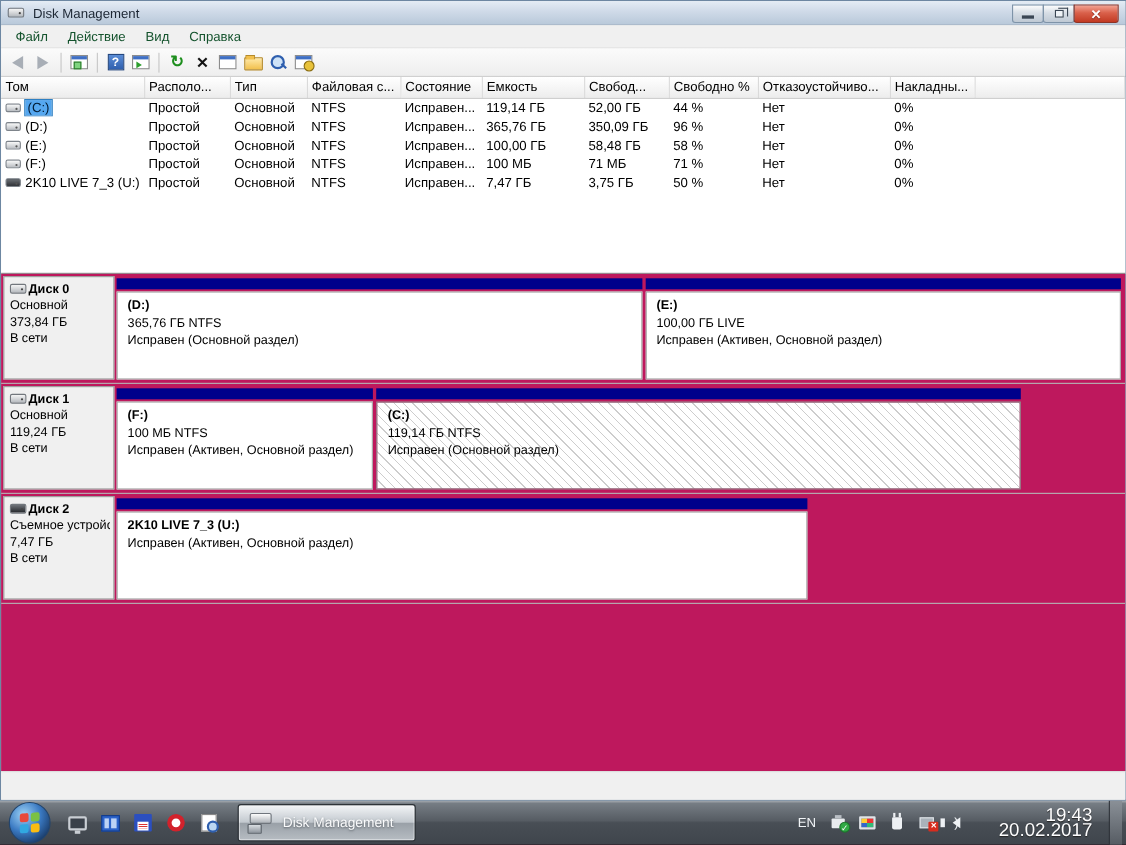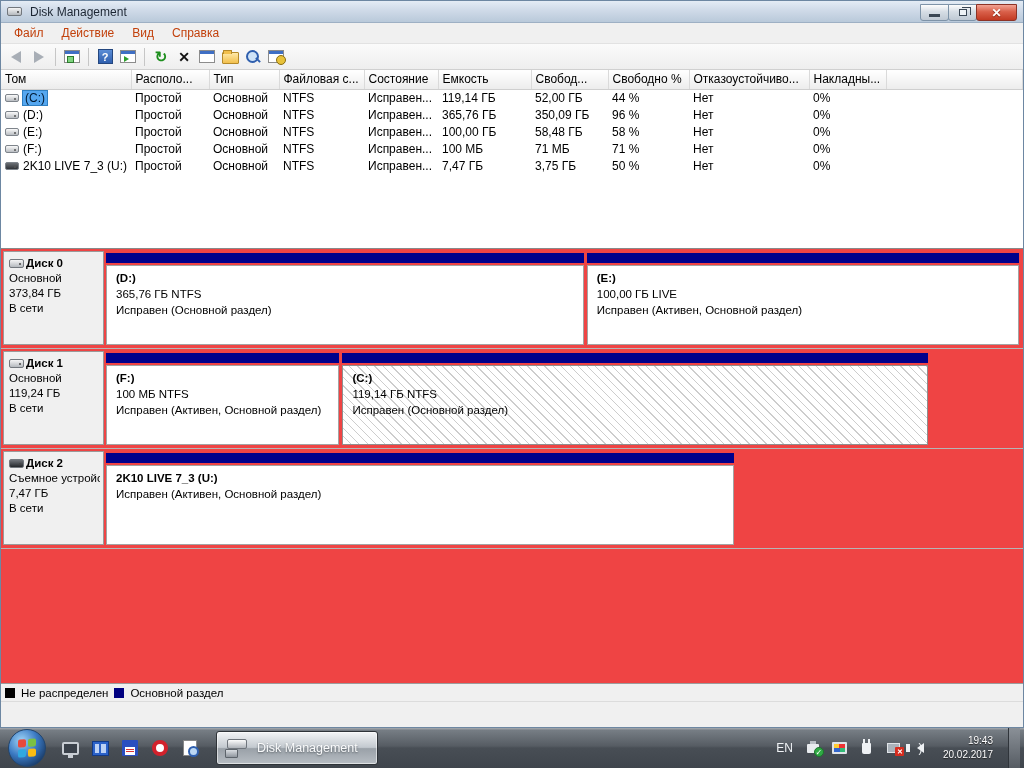--- a/index.html
+++ b/index.html
@@ -13,21 +13,21 @@
   .title-text { margin-left:6px; color:#1c2633; font-size:12px; }
   .win-btns { margin-left:auto; display:flex; align-items:flex-start; padding:2px 6px 0 0; gap:0; }
   .wbtn { width:29px; height:17px; border:1px solid #7e93a8; border-radius:0 0 3px 3px; background:linear-gradient(#fdfdfd,#d6dde5 45%,#bfc9d4); display:flex; align-items:center; justify-content:center; margin-left:-1px; }
   .wbtn.close { width:41px; background:linear-gradient(#f2a394,#d9604a 45%,#c23a23); border-color:#8d3326; }
   .glyph-min { width:11px; height:3px; background:#3a4654; margin-top:6px; }
   .glyph-restore { width:8px; height:7px; border:1px solid #3a4654; background:#eef2f6; position:relative; }
   .glyph-restore:before { content:""; position:absolute; left:2px; top:-3px; width:8px; height:7px; border:1px solid #3a4654; border-bottom:none; border-left:none; }
   .glyph-close { color:#fff; font-weight:bold; font-size:12px; line-height:1; text-shadow:0 1px 1px #7c2012; }
 
   .menubar { height:21px; background:#f0f0f0; display:flex; align-items:center; padding-left:4px; border-bottom:1px solid #e2e2e2; flex:0 0 auto; }
-  .menu-item { padding:2px 9px; color:#c2410c; }
+  .menu-item { padding:2px 9px; color:#14532d; }
 
   .toolbar { height:26px; background:linear-gradient(#fbfbfb,#eeeeee); border-bottom:1px solid #d0d0d0; display:flex; align-items:center; padding-left:5px; gap:3px; flex:0 0 auto; }
   .tb-sep { width:1px; height:18px; background:#c6c6c6; margin:0 3px; }
   .tb-icon { width:20px; height:20px; display:flex; align-items:center; justify-content:center; }
 
   
   .arrow { width:0; height:0; border-top:6px solid transparent; border-bottom:6px solid transparent; }
   .arrow.back { border-right:10px solid #a8aeb6; }
   .arrow.fwd { border-left:10px solid #a8aeb6; }
   .mini-win { width:16px; height:13px; border:1px solid #8c8c8c; background:#fff; position:relative; }
@@ -50,21 +50,21 @@
   .top-pane { height:179px; background:#fff; border-bottom:1px solid #898989; overflow:hidden; flex:0 0 auto; }
   .vol-table { width:100%; border-collapse:collapse; table-layout:fixed; font-size:12px; }
   .vol-table th { font-weight:normal; text-align:left; height:19px; padding:0 4px; background:linear-gradient(#ffffff,#f4f4f4 60%,#ececec); border-right:1px solid #dadada; border-bottom:1px solid #cfcfcf; white-space:nowrap; overflow:hidden; }
   .vol-table td { height:17px; padding:0 4px; white-space:nowrap; overflow:hidden; }
   .vol-icon { display:inline-block; width:14px; height:8px; background:linear-gradient(#fafafa,#b9bdc2); border:1px solid #7e848b; border-radius:2px; margin-right:4px; position:relative; top:0px; }
   .vol-icon:after { content:""; position:absolute; right:2px; top:3px; width:2px; height:2px; background:#555; border-radius:50%; }
   .vol-icon.dark { background:linear-gradient(#6b6f74,#2f3237); }
   .sel-vol { background:#55a7f0; outline:1px solid #2e7fc2; padding:0 2px; color:#001a33; }
 
   
-  .bottom-pane { flex:1 1 auto; background:#ef4444; overflow:hidden; }
+  .bottom-pane { flex:1 1 auto; background:#be185d; overflow:hidden; }
   .disk-row { height:100px; border-bottom:1px solid #b5b5b5; position:relative; }
   .disk-label { position:absolute; left:2px; top:2px; width:101px; height:94px; background:#f0f0f0; border:1px solid #9a9a9a; padding:4px 3px 0 5px; font-size:11.5px; line-height:15px; overflow:hidden; }
   .disk-name { font-weight:bold; white-space:nowrap; }
   .disk-sub { white-space:nowrap; overflow:hidden; }
   .hdd-icon { display:inline-block; width:15px; height:9px; background:linear-gradient(#f5f5f5,#b5b9be); border:1px solid #72777d; border-radius:2px; margin-right:2px; vertical-align:-1px; position:relative; }
   .hdd-icon:after { content:""; position:absolute; right:2px; top:3px; width:2px; height:2px; background:#444; border-radius:50%; }
   .hdd-icon.dark { background:linear-gradient(#70747a,#24272b); }
   .cd-icon { display:inline-block; width:13px; height:13px; border-radius:50%; background:radial-gradient(circle at 50% 50%, #fff 0 2px, #cdd6de 3px, #9fb0bd 6px); border:1px solid #76828c; margin-right:2px; vertical-align:-2px; }
 
   .disk-graphic { position:absolute; left:105px; top:4px; height:92px; display:flex; gap:3px; }
@@ -114,21 +114,21 @@
   .ico-usb .check { position:absolute; right:-5px; bottom:-4px; width:10px; height:10px; border-radius:50%; background:#2faa44; border:1px solid #1c742c; color:#fff; font-size:8px; line-height:10px; text-align:center; }
   .ico-display { width:15px; height:12px; border:2px solid #dfe3e7; border-radius:1px; background:conic-gradient(#e33 0 25%, #3b7 25% 50%, #36c 50% 75%, #fc3 75%); }
   .ico-plug { width:9px; height:11px; background:#eef1f4; border-radius:1px 1px 2px 2px; position:relative; }
   .ico-plug:before { content:""; position:absolute; left:1px; top:-4px; width:2px; height:4px; background:#eef1f4; }
   .ico-plug:after { content:""; position:absolute; right:1px; top:-4px; width:2px; height:4px; background:#eef1f4; }
   .ico-net { width:13px; height:10px; border:1px solid #dfe3e7; background:#aab2ba; position:relative; }
   .ico-net .x { position:absolute; right:-5px; bottom:-4px; width:9px; height:9px; background:#d62c1e; color:#fff; font-size:7px; line-height:9px; text-align:center; font-weight:bold; border-radius:1px; }
   .ico-speaker { width:0; height:0; border-top:5px solid transparent; border-bottom:5px solid transparent; border-right:7px solid #eef1f4; position:relative; }
   .ico-speaker:before { content:""; position:absolute; left:-11px; top:-4px; width:4px; height:8px; background:#eef1f4; }
   .ico-speaker:after { content:")"; position:absolute; left:1px; top:-7px; color:#eef1f4; font-size:12px; }
-  .clock { text-align:right; font-size:10px; line-height:14px; color:#fdfdfe; text-shadow:0 1px 1px #222; margin-left:4px; }
+  .clock { text-align:right; font-size:17px; line-height:14px; color:#fdfdfe; text-shadow:0 1px 1px #222; margin-left:20px; }
   .show-desktop { width:12px; height:40px; border-left:1px solid #2f343a; background:linear-gradient(#8a9097,#565c63); margin-left:6px; }
 </style>
 </head>
 <body>
 
 <div class="window">
 
   <div class="titlebar">
     <span class="hdd-icon"></span>
     <span class="title-text">Disk Management</span>
@@ -361,26 +361,20 @@
             <div class="plabel">2K10 LIVE 7_3  (U:)</div>
             <div>Исправен (Активен, Основной раздел)</div>
           </div>
         </div>
       </div>
     </div>
 
 
   </div>
 
-  <div class="legend">
-    <span class="swatch" style="background: rgb(0, 0, 0);"></span>
-    <span>Не распределен</span>
-    <span class="swatch" style="background: rgb(0, 0, 128);"></span>
-    <span>Основной раздел</span>
-  </div>
   <div class="bottom-strip"></div>
 
 </div>
 
 <div class="taskbar">
   <div class="start-orb">
     <div class="flag">
         <i class="r"></i>
         <i class="g"></i>
         <i class="b"></i>

